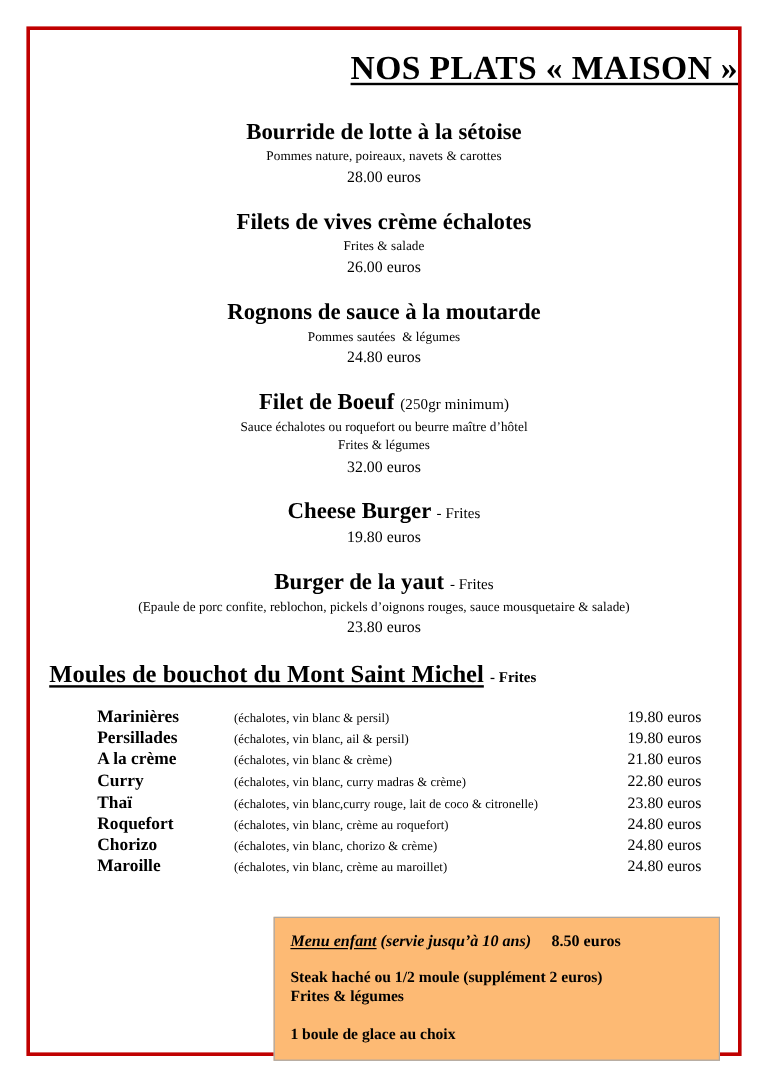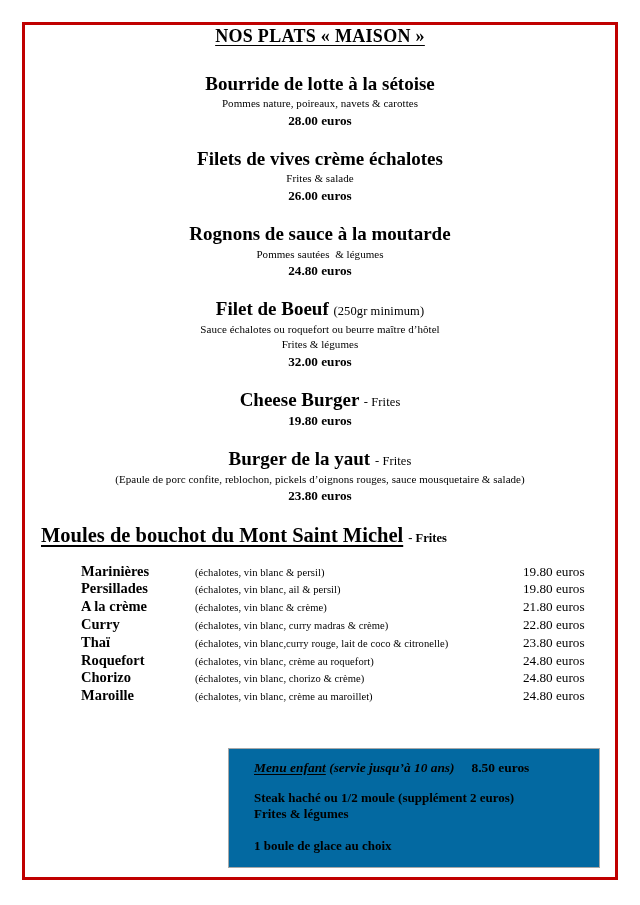--- a/index.html
+++ b/index.html
@@ -30,25 +30,25 @@
   .frame-inner {
     position: relative;
     width: 100%;
     height: 100%;
     box-sizing: border-box;
     padding: 0;
   }
 
   
   .page-title {
-    text-align: center;
-    font-size: 18px;
+    text-align: right;
+    font-size: 28px;
     font-weight: bold;
     letter-spacing: 0.3px;
-    margin-top: 1px;
+    margin-top: 17px;
     margin-bottom: 0;
   }
   .page-title .u {
     text-decoration: underline;
     text-underline-offset: 3px;
   }
 
   
   .dishes {
     margin-top: 26px;
@@ -70,21 +70,21 @@
   .dish-desc {
     font-size: 11px;
     font-weight: normal;
     line-height: 1.32;
     margin-top: 1px;
     letter-spacing: 0.05px;
     white-space: pre-wrap;
   }
   .dish-price {
     font-size: 13.2px;
-    font-weight: bold;
+    font-weight: normal;
     line-height: 1.3;
     margin-top: 1px;
   }
 
   
   .moules-section {
     margin-top: 10px;
   }
   .moules-heading {
     font-size: 20.5px;
@@ -136,22 +136,22 @@
 
   
   .kids-box {
     position: absolute;
     left: 203px;
     top: 722px;
     width: 372px;
     height: 120px;
     border: 1px solid #a8a8a8;
     box-sizing: border-box;
-    padding: 11px 0 0 25px;
-    background: #0369a1;
+    padding: 11px 0 0 13px;
+    background: #fdba74;
   }
   .kids-head {
     font-size: 13.4px;
     font-weight: bold;
     font-style: italic;
     line-height: 1.25;
     white-space: nowrap;
   }
   .kids-head .u {
     text-decoration: underline;

